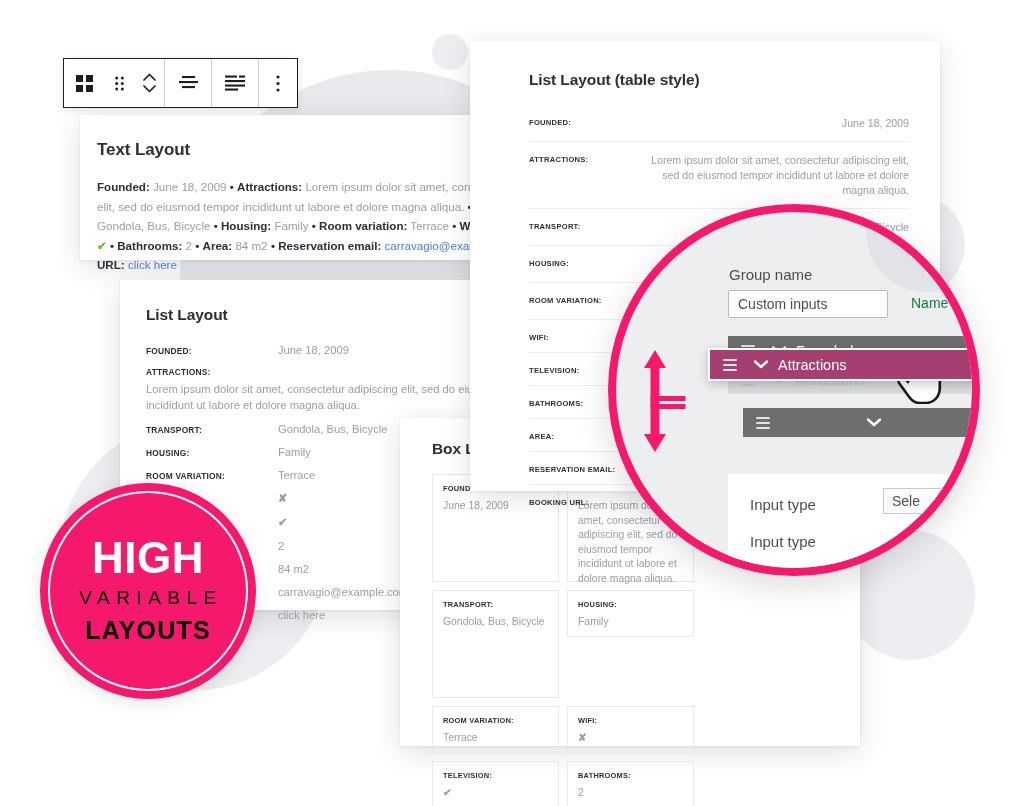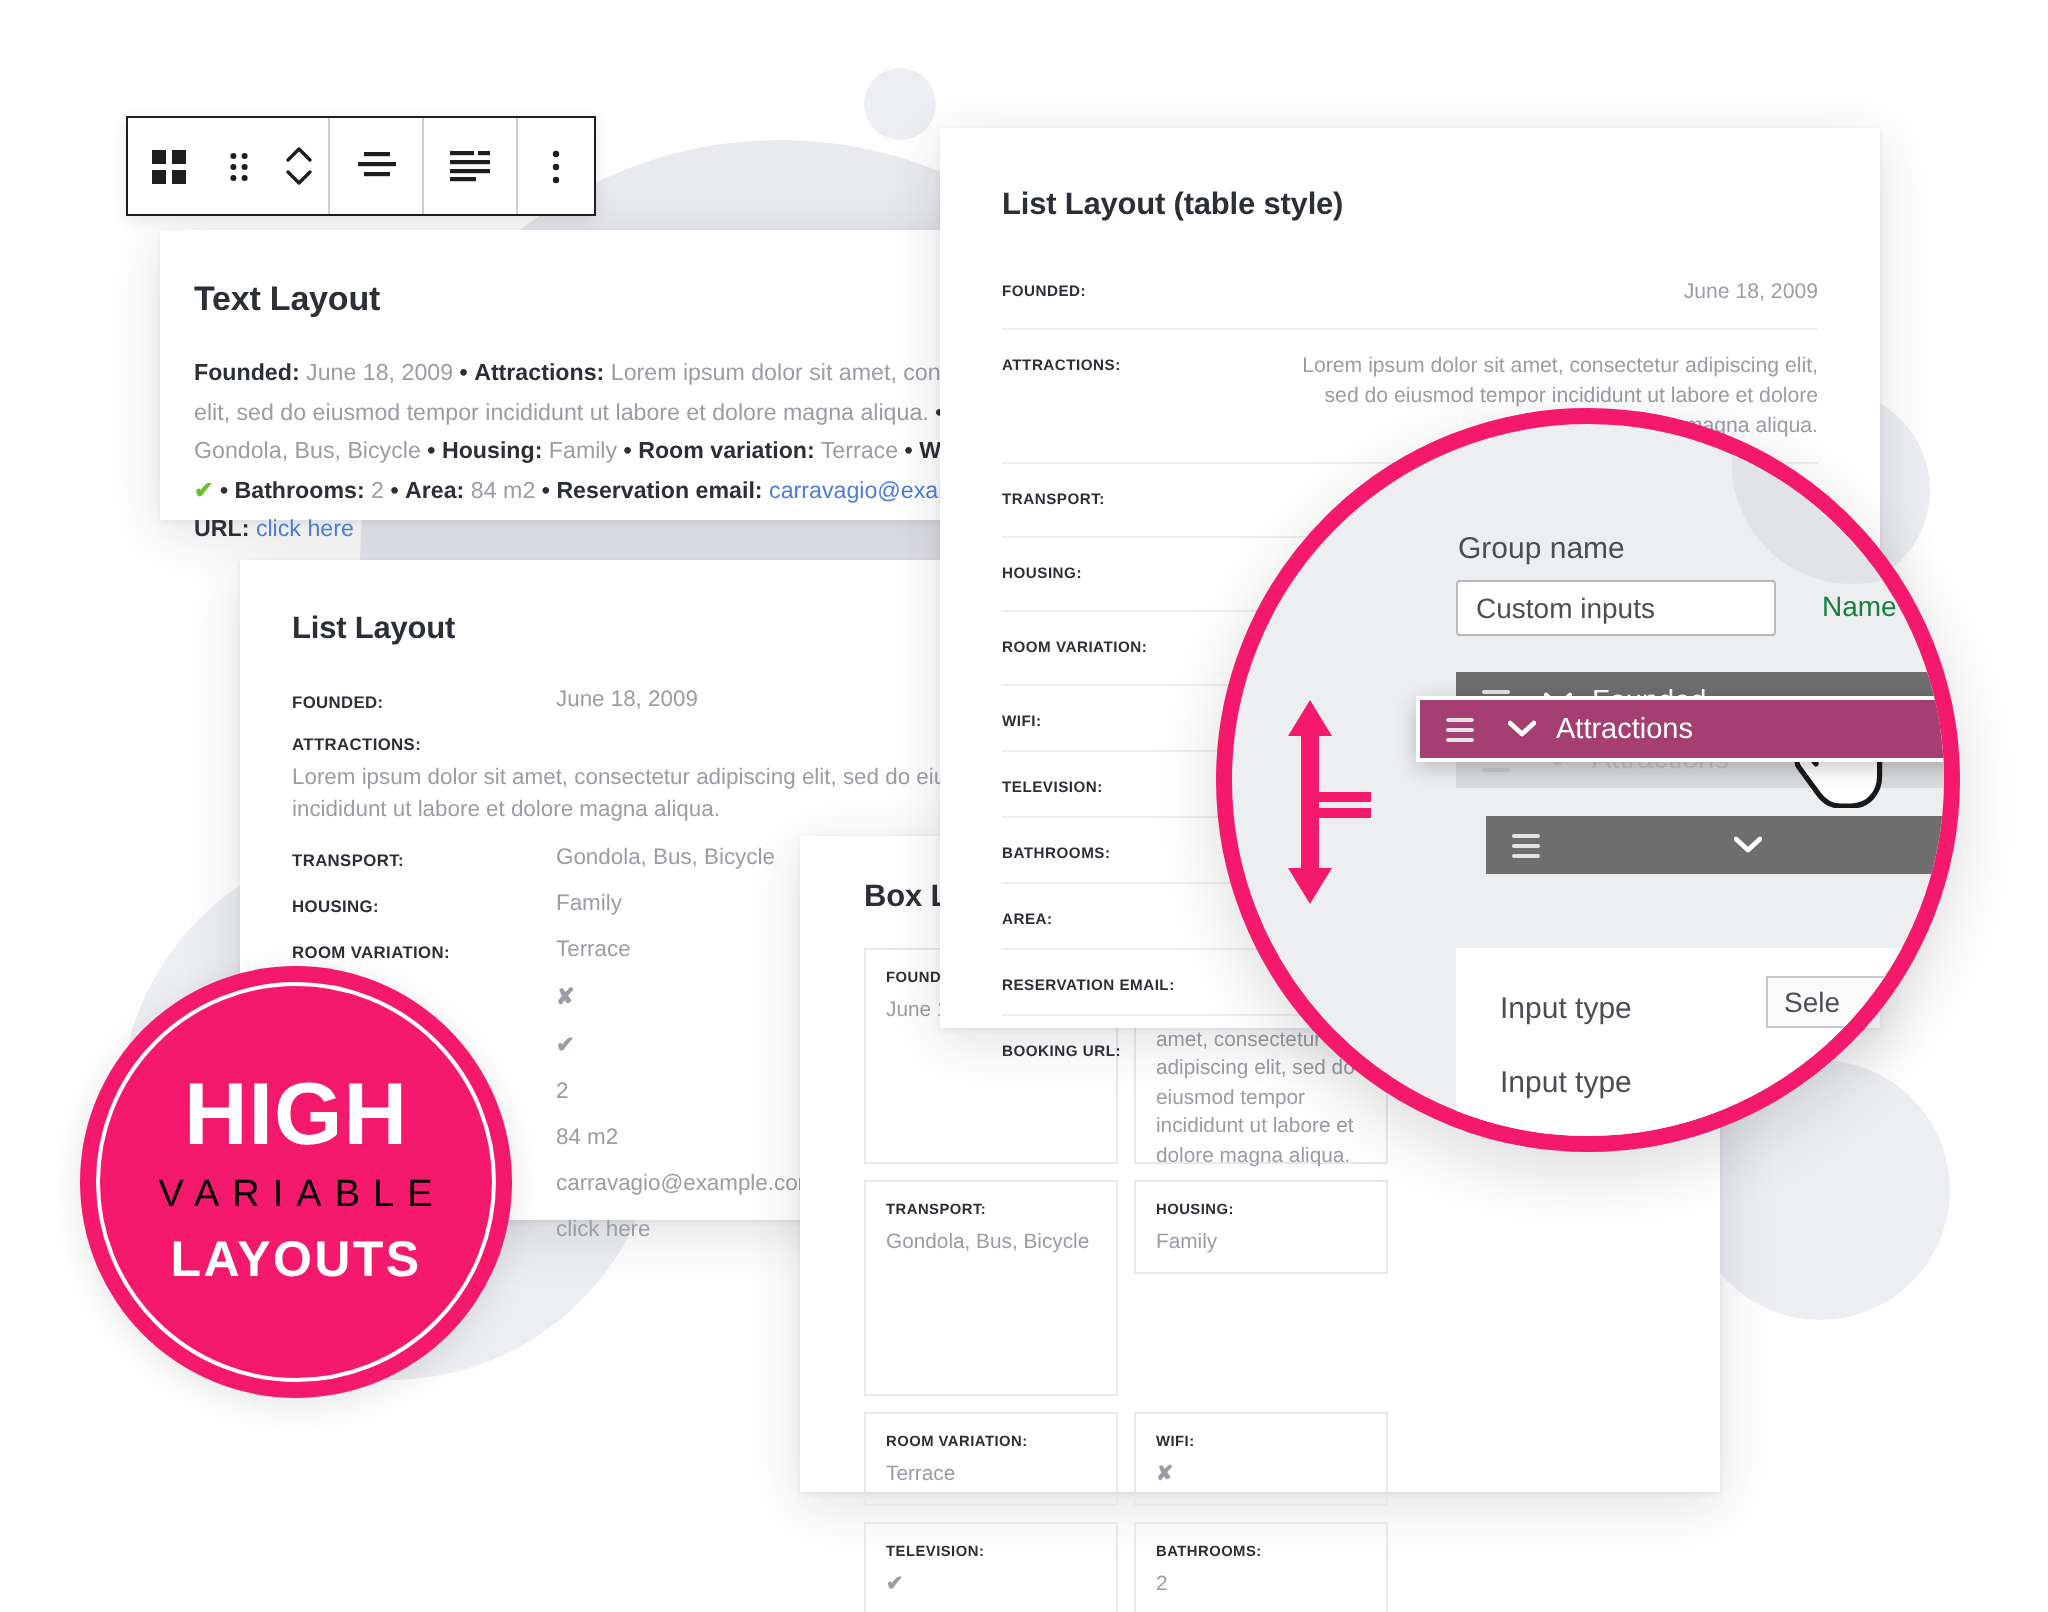--- a/index.html
+++ b/index.html
@@ -64,21 +64,21 @@
   #card-list .lrows { margin-top: 20px; }
   #card-list .lrow { margin-bottom: 11px; }
   .lblock { margin: 0 26px 10px 26px; }
   .lblock .lk {
     font-weight: bold; color: #2c2f36; text-transform: uppercase;
     letter-spacing: .2px; font-size: 8.4px; margin-bottom: 4px;
   }
   .lblock .lv { color: #9b9da4; font-size: 11.2px; line-height: 16px; }
 
   
-  #card-table { left: 470px; top: 64px; width: 470px; height: 450px; }
+  #card-table { left: 470px; top: 41px; width: 470px; height: 450px; padding-left: 28px; }
   #card-table .card-title { font-size: 15.5px; margin: 30px 0 0 31px; }
   .trow {
     display: flex; align-items: flex-start; justify-content: space-between;
     margin: 0 31px; padding: 11px 0 10px 0; border-bottom: 1px solid #edeef0;
     gap: 14px;
   }
   .trow .tk {
     font-weight: bold; color: #2c2f36; text-transform: uppercase;
     letter-spacing: .25px; font-size: 7.6px; white-space: nowrap; padding-top: 2px;
   }
@@ -105,21 +105,21 @@
     border-radius: 50%; background: #f5196e; z-index: 40;
     display: flex; flex-direction: column; align-items: center; justify-content: center;
     box-shadow: 0 4px 18px rgba(0,0,0,.10);
   }
   #badge::after {
     content: ""; position: absolute; left: 8px; top: 8px; right: 8px; bottom: 8px;
     border: 2px solid #ffffff; border-radius: 50%;
   }
   #badge .b1 { color: #fff; font-weight: bold; font-size: 44px; line-height: 40px; letter-spacing: .5px; }
   #badge .b2 { color: #000000; font-size: 19px; letter-spacing: 6.5px; margin: 9px 0 0 6px; font-weight: 400; }
-  #badge .b3 { color: #ffffff; font-weight: bold; font-size: 25px; letter-spacing: 1.2px; margin-top: 7px; }
+  #badge .b3 { color: #000000; font-weight: bold; font-size: 25px; letter-spacing: 1.2px; margin-top: 7px; }
 
   
   #magnifier {
     position: absolute; left: 608px; top: 204px; width: 372px; height: 372px;
     border-radius: 50%; border: 8px solid #f5196e; background: #eceef0;
     overflow: hidden; z-index: 50;
     box-shadow: 0 10px 34px rgba(0,0,0,.14);
   }
   #mag-inner { position: absolute; inset: 0; }
 

